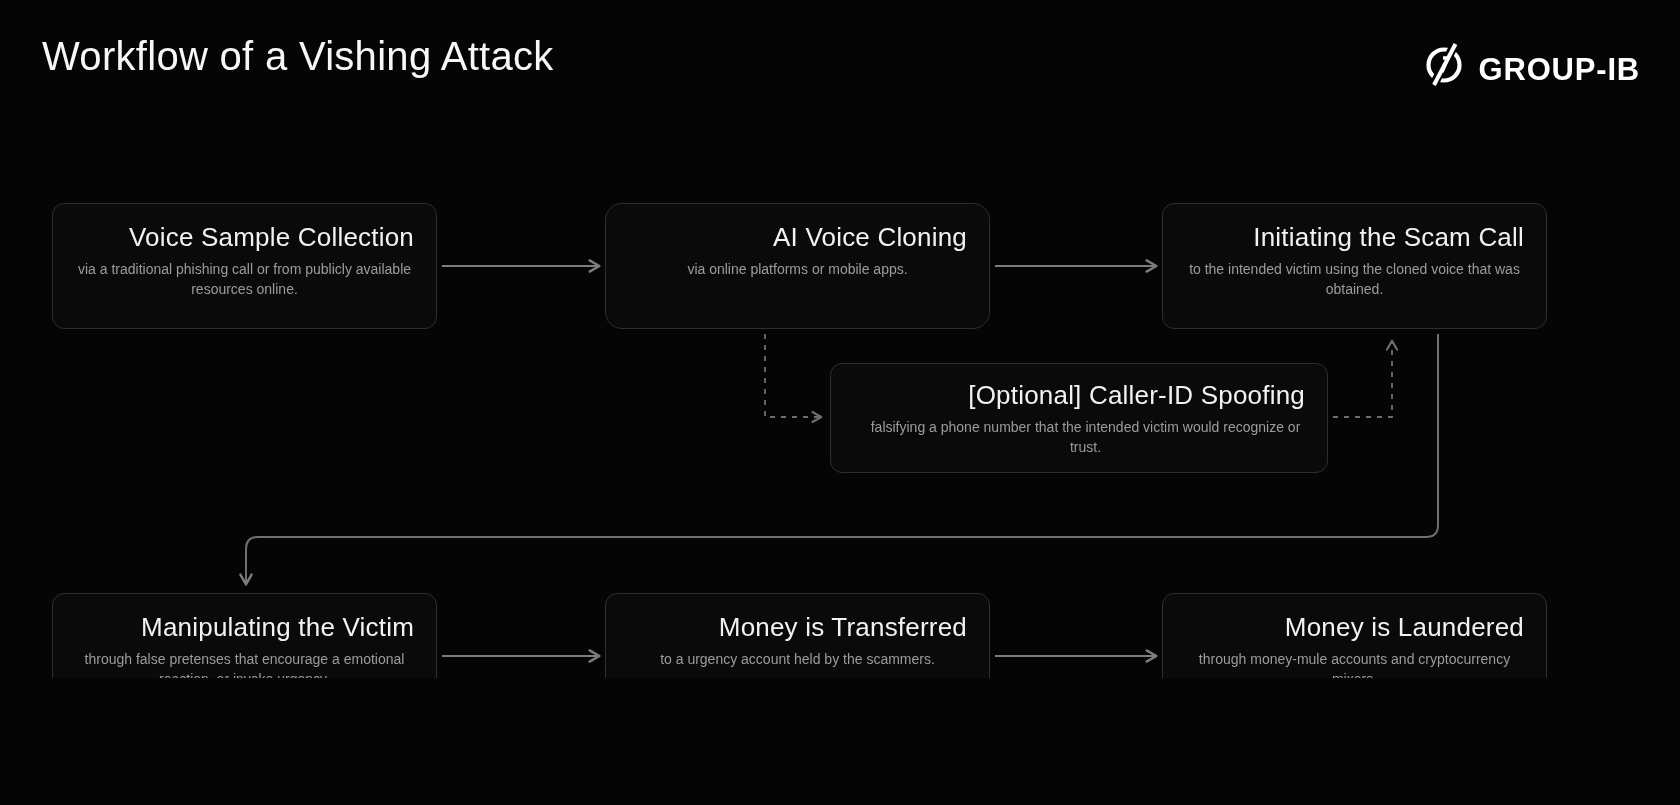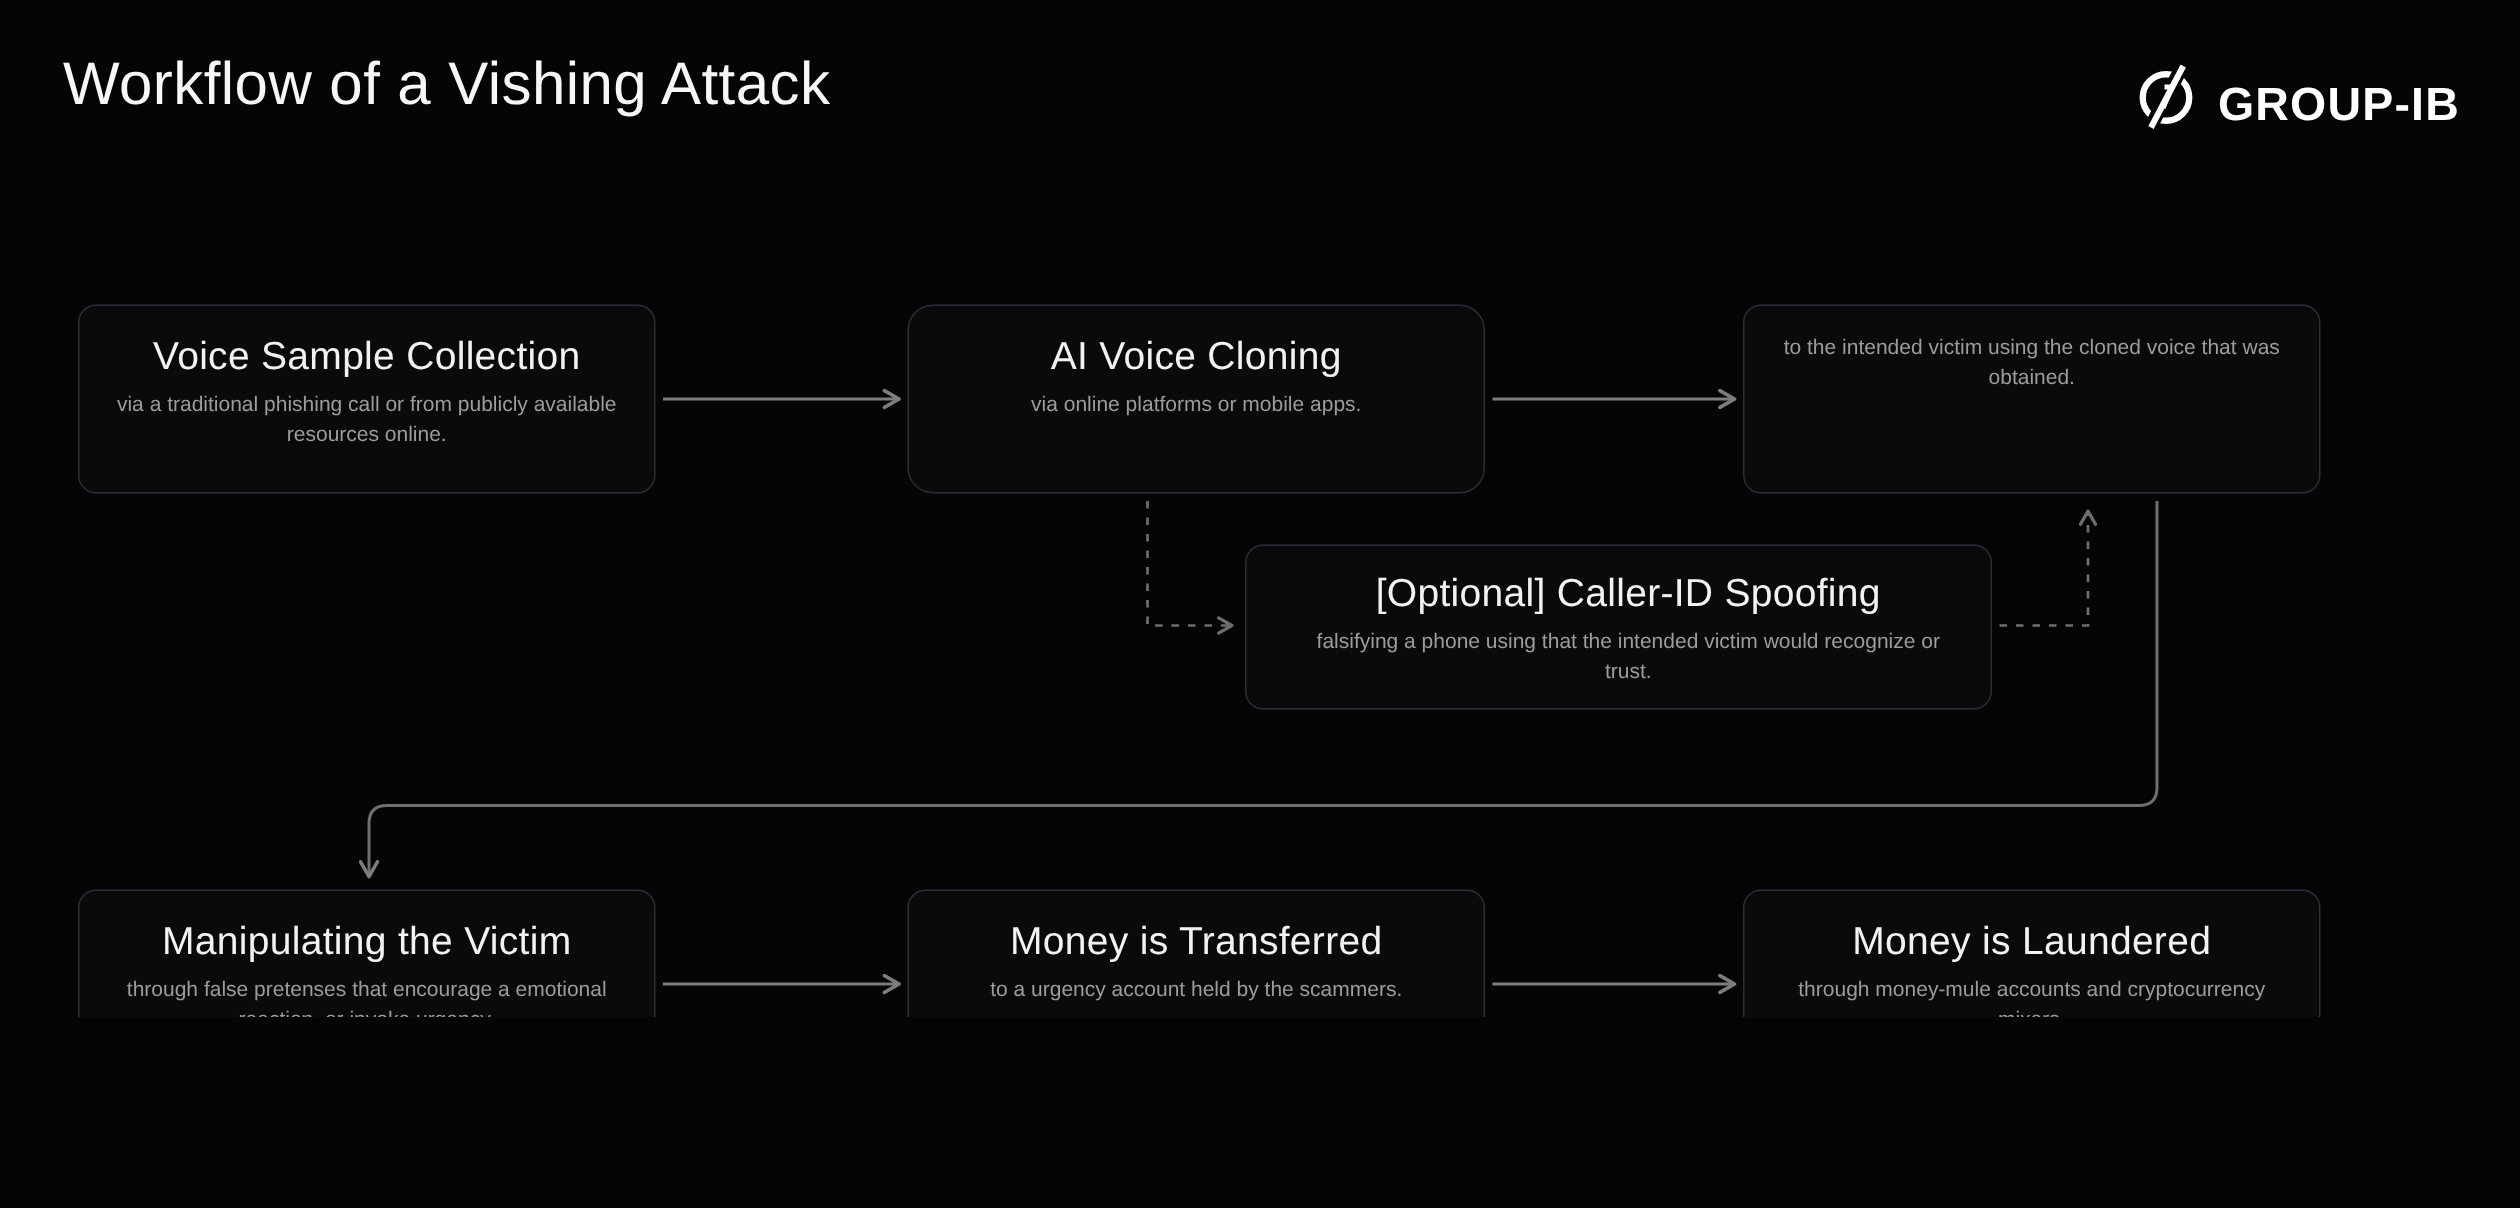--- a/index.html
+++ b/index.html
@@ -49,20 +49,21 @@
     border-radius: 12px;
     text-align: center;
     padding: 18px 22px 0 22px;
   }
   .node-title {
     margin: 0 0 7px 0;
     font-size: 26px;
     font-weight: 400;
     letter-spacing: 0.2px;
     color: #f2f2f2;
+    text-align: right;
   }
   .node-sub {
     margin: 0;
     font-size: 14px;
     font-weight: 400;
     line-height: 1.42;
     color: #9c9c9c;
   }
   
   #node-0 { left: 52px;   top: 203px; width: 385px; height: 126px; }
@@ -119,26 +120,27 @@
     <h2 class="node-title">Voice Sample Collection</h2>
     <p class="node-sub">via a traditional phishing call or from publicly available resources online.</p>
   </div>
 
   <div class="node" id="node-1">
     <h2 class="node-title">AI Voice Cloning</h2>
     <p class="node-sub">via online platforms or mobile apps.</p>
   </div>
 
   <div class="node" id="node-2">
+    <h2 class="node-title">Initiating the Scam Call</h2>
     <p class="node-sub">to the intended victim using the cloned voice that was obtained.</p>
   </div>
 
   <div class="node" id="node-3">
     <h2 class="node-title">[Optional] Caller-ID Spoofing</h2>
-    <p class="node-sub">falsifying a phone using that the intended victim would recognize or trust.</p>
+    <p class="node-sub">falsifying a phone number that the intended victim would recognize or trust.</p>
   </div>
 
   <div class="node" id="node-4">
     <h2 class="node-title">Manipulating the Victim</h2>
     <p class="node-sub">through false pretenses that encourage a emotional reaction, or invoke urgency.</p>
   </div>
 
   <div class="node" id="node-5">
     <h2 class="node-title">Money is Transferred</h2>
     <p class="node-sub">to a urgency account held by the scammers.</p>

